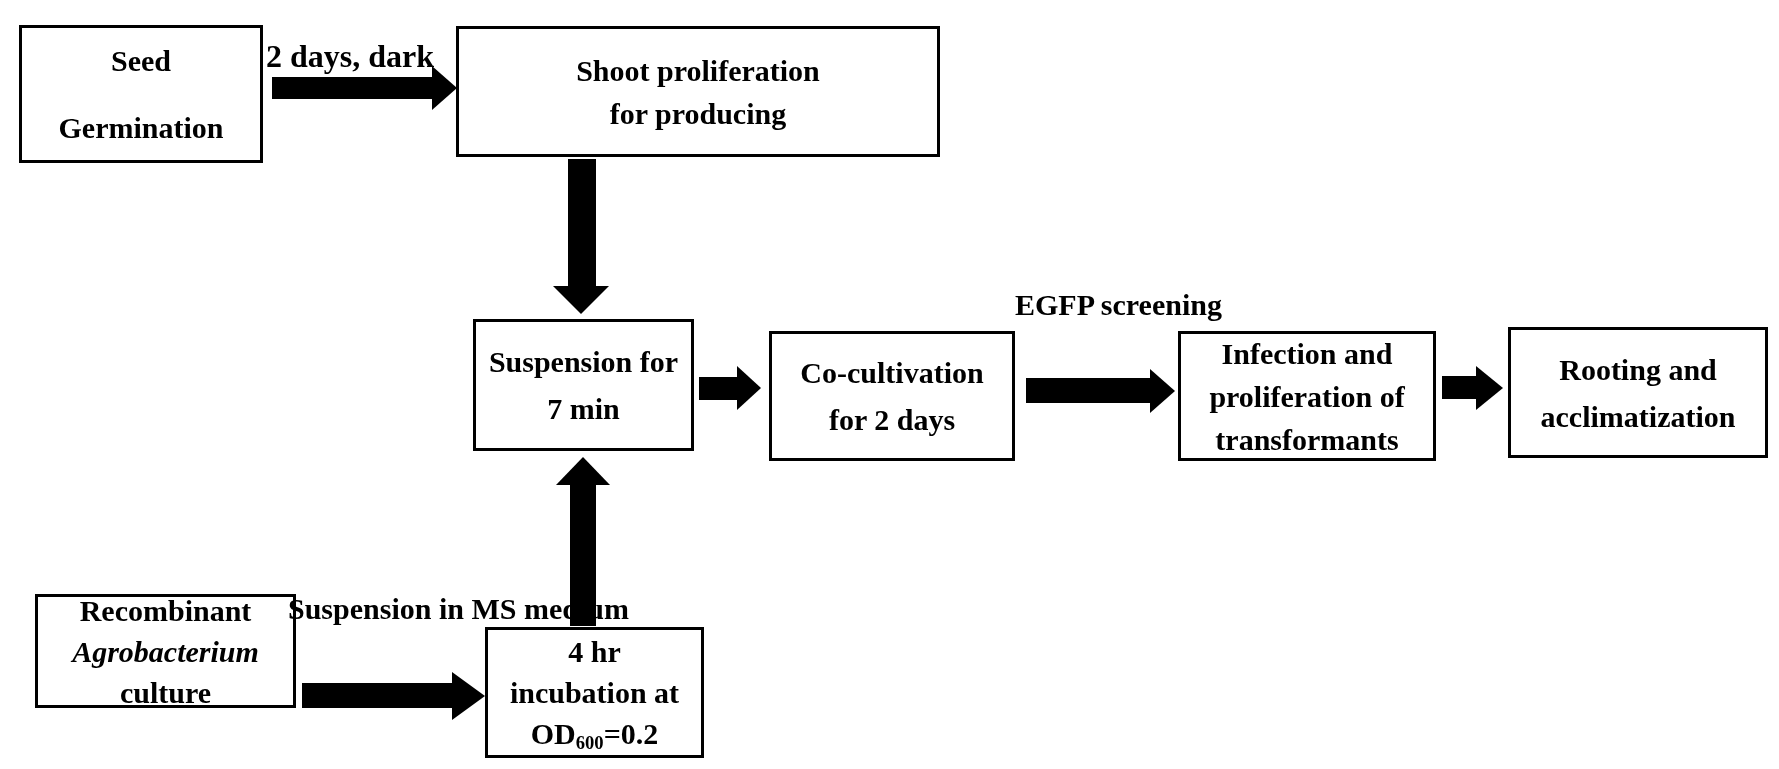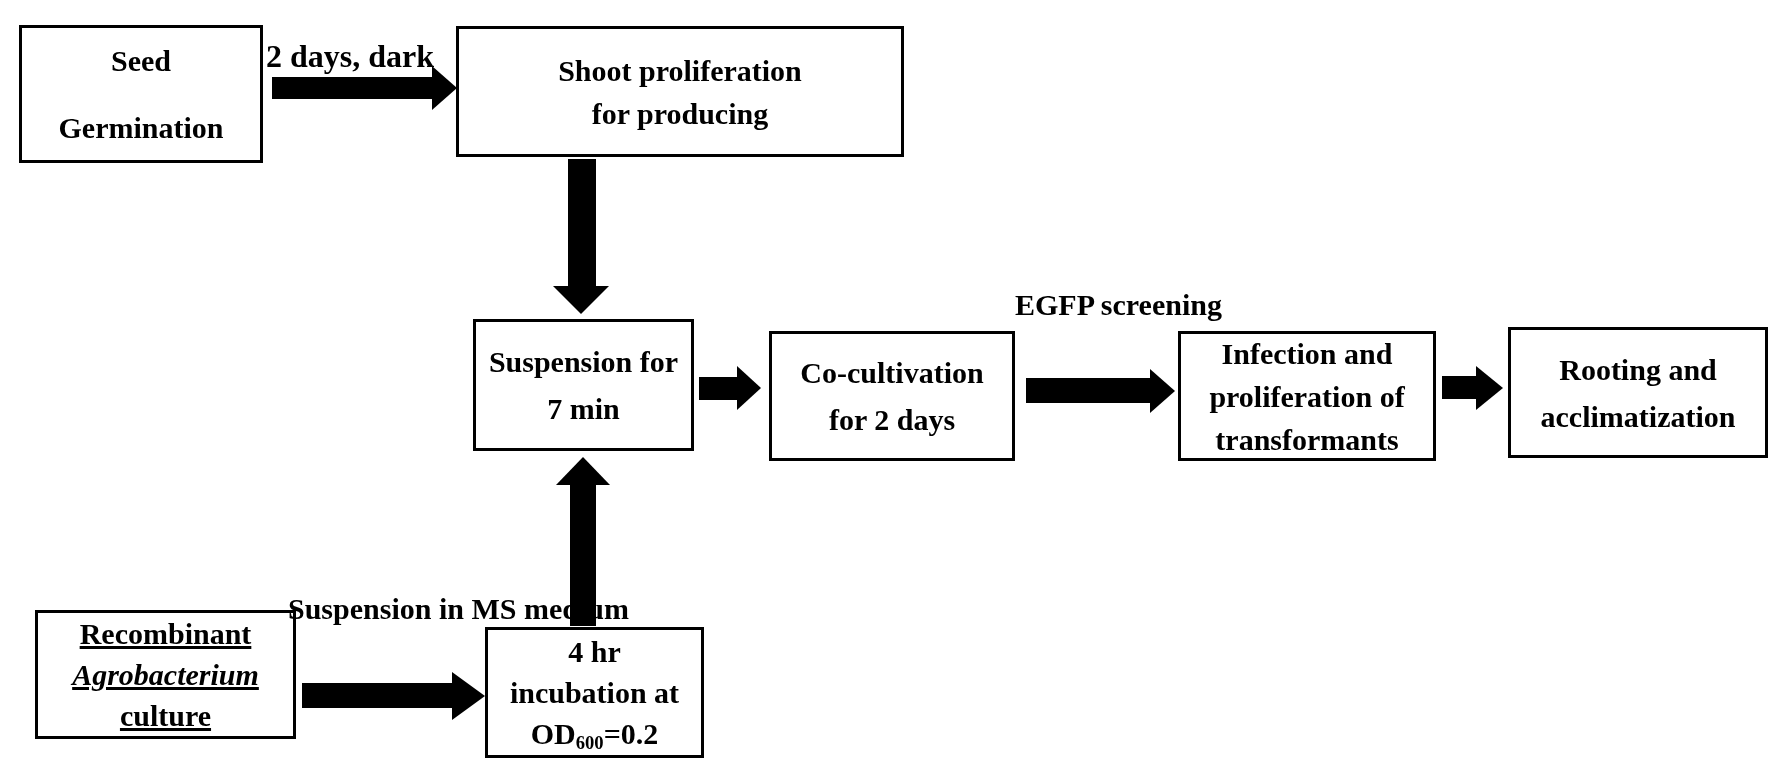--- a/index.html
+++ b/index.html
@@ -66,26 +66,26 @@
     border-right: 27px solid transparent;
     border-bottom: 28px solid #000000;
   }
   sub.od-sub {
     font-size: 0.62em;
     line-height: 0;
     vertical-align: -0.25em;
   }
   
   #node-seed        { left: 19px;   top: 25px;  width: 244px; height: 138px; gap: 20px; }
-  #node-shoot       { left: 456px;  top: 26px;  width: 448px; height: 131px; }
+  #node-shoot       { left: 456px;  top: 26px;  width: 484px; height: 131px; }
   #node-infection   { left: 473px;  top: 319px; width: 221px; height: 132px; }
   #node-cocult      { left: 769px;  top: 331px; width: 246px; height: 130px; }
   #node-selection   { left: 1178px; top: 331px; width: 258px; height: 130px; }
   #node-rooting     { left: 1508px; top: 327px; width: 260px; height: 131px; }
-  #node-agro        { left: 35px;   top: 610px; width: 261px; height: 129px; text-decoration: underline; }
+  #node-agro        { left: 35px;   top: 594px; width: 261px; height: 114px; }
   #node-incubation  { left: 485px;  top: 627px; width: 219px; height: 131px; text-align: center; }
   
   #label-seed-shoot  { left: 266px;  top: 36px;  width: 180px; font-size: 32px; }
   #label-egfp        { left: 1015px; top: 284px; width: 160px; }
   #label-suspension  { left: 288px;  top: 588px; width: 200px; }
   
   #arrow-seed-shoot-shaft  { left: 272px;  top: 77px;  width: 161px; height: 22px; }
   #arrow-seed-shoot-head   { left: 432px;  top: 66px; }
   #arrow-shoot-inf-shaft   { left: 568px;  top: 159px; width: 28px;  height: 128px; }
   #arrow-shoot-inf-head    { left: 553px;  top: 286px; }

